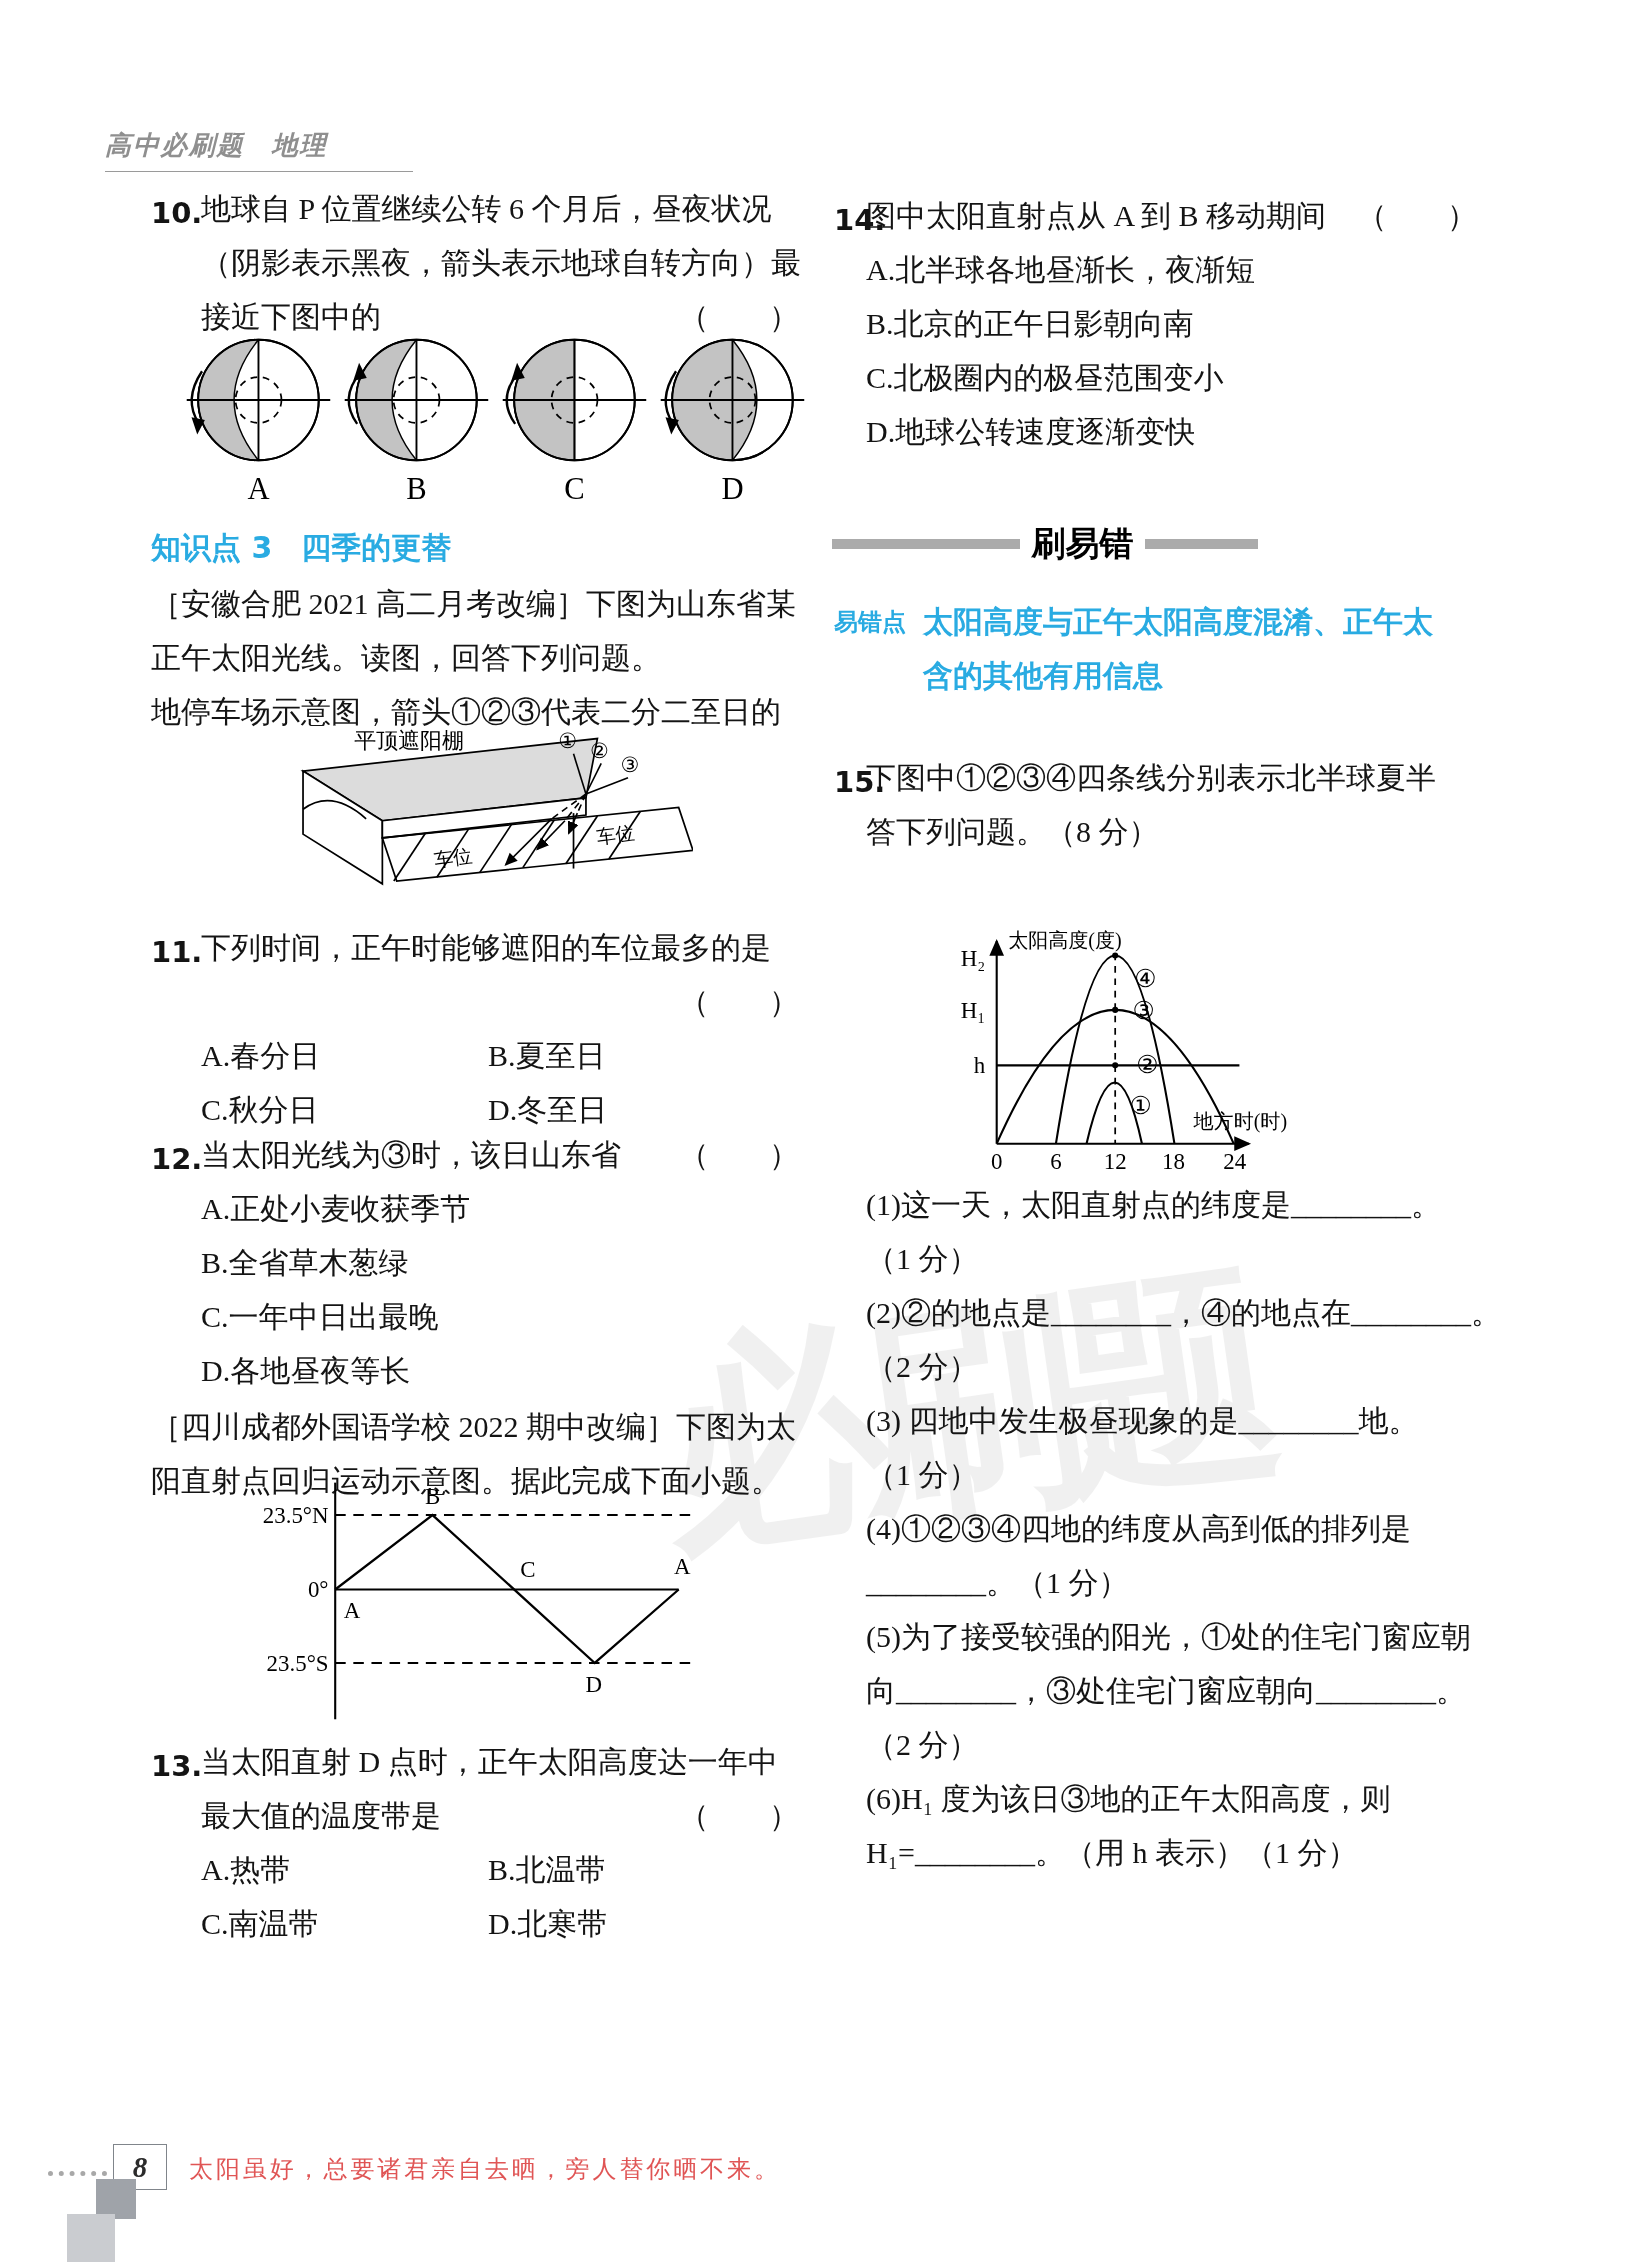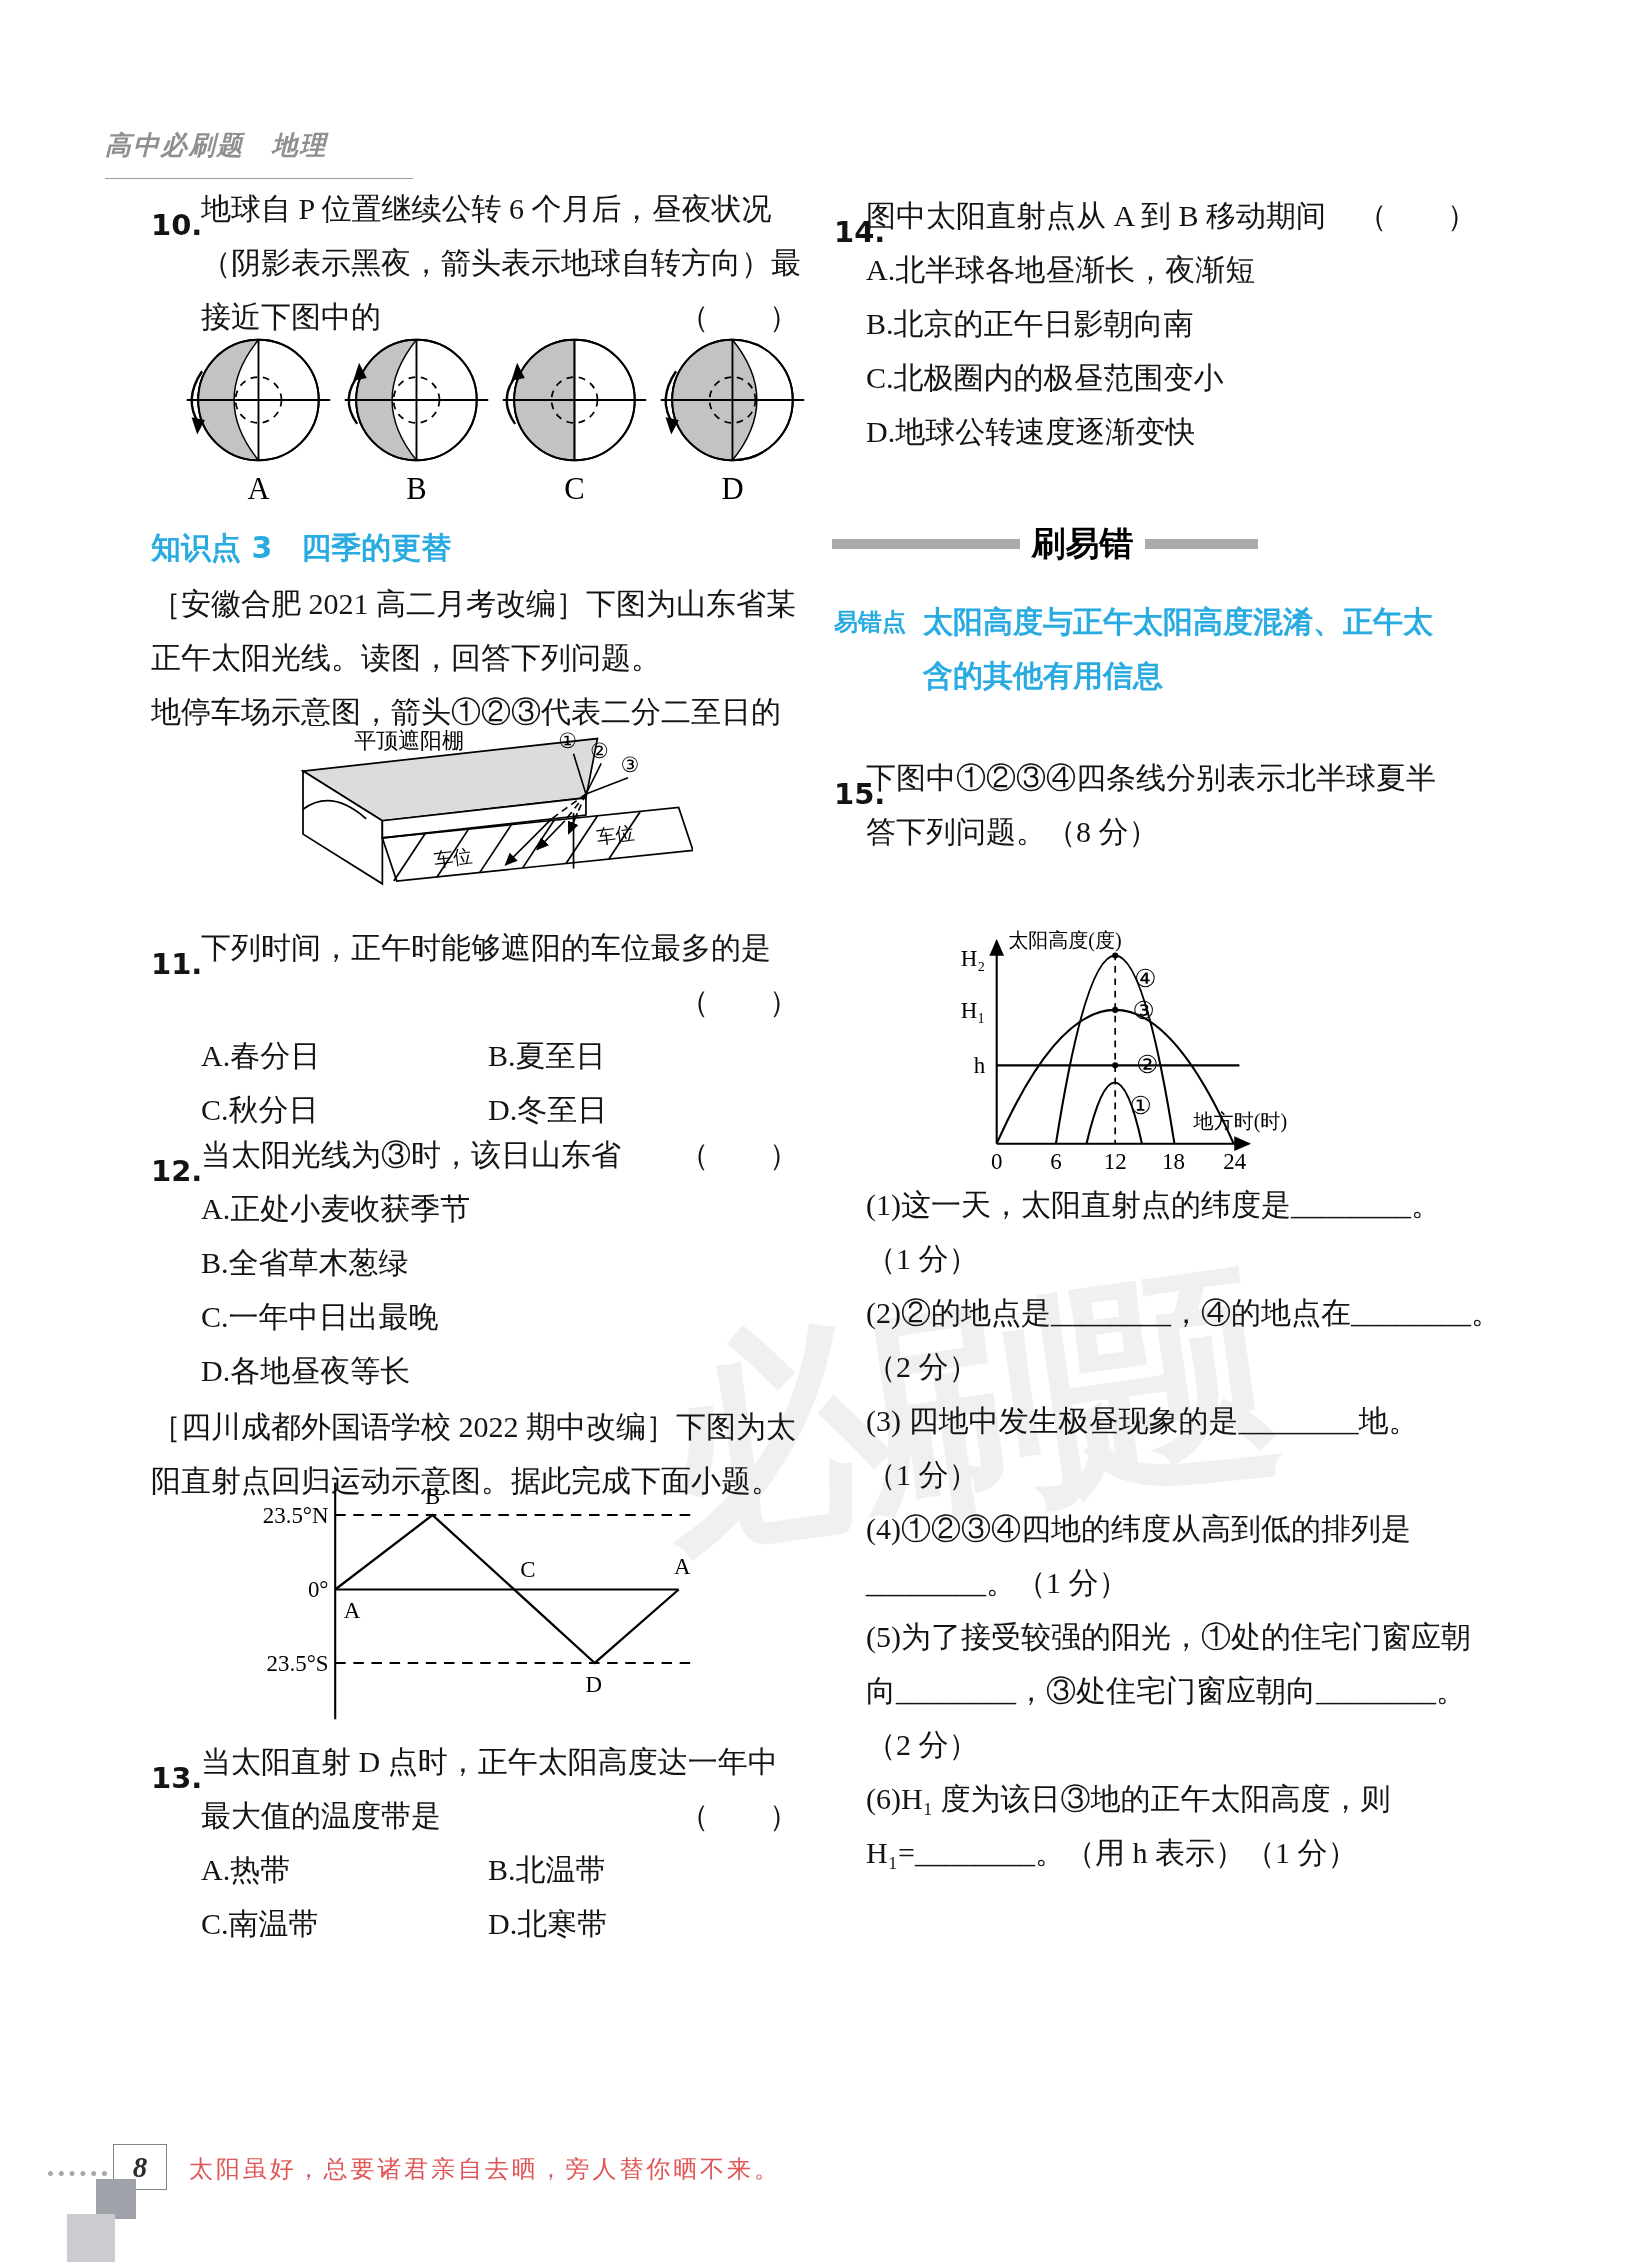--- a/index.html
+++ b/index.html
@@ -1,25 +1,25 @@
 <!DOCTYPE html>
 <html><head>
 <meta charset="utf-8">
 <style>
   html,body{margin:0;padding:0;background:#e8e8e8;}
   .page{position:relative;width:1626px;height:2265px;background:#ffffff;overflow:hidden;
         font-family:"Liberation Serif","DejaVu Serif",serif;color:#141414;}
   
   .header{position:absolute;left:105px;top:128px;width:308px;border-bottom:1.9px solid #9a9a9a;
-          padding-bottom:15px;font-family:"DejaVu Sans","Liberation Sans",sans-serif;
+          padding-bottom:8px;font-family:"DejaVu Sans","Liberation Sans",sans-serif;
           font-style:italic;font-weight:bold;color:#8f8f8f;font-size:26px;letter-spacing:1.9px;white-space:nowrap;}
   .hsub{margin-left:27px;}
   
   .q{position:absolute;}
-  .num{position:absolute;left:0;top:16px;font-family:"DejaVu Sans","Liberation Sans",sans-serif;
+  .num{position:absolute;left:0;top:4px;font-family:"DejaVu Sans","Liberation Sans",sans-serif;
        font-weight:700;font-size:29px;line-height:54px;}
   .body{margin-left:50px;}
   .rbody{margin-left:32px;}
   .line{font-size:30px;line-height:54px;white-space:nowrap;}
   .flexline{display:flex;justify-content:space-between;}
   .row{display:flex;}
   .c1{width:287px;display:inline-block;}
   .kp{position:absolute;font-family:"DejaVu Sans","Liberation Sans",sans-serif;font-weight:700;
       font-size:30px;color:#29abe2;white-space:nowrap;}
   .kptitle{margin-left:29px;}

